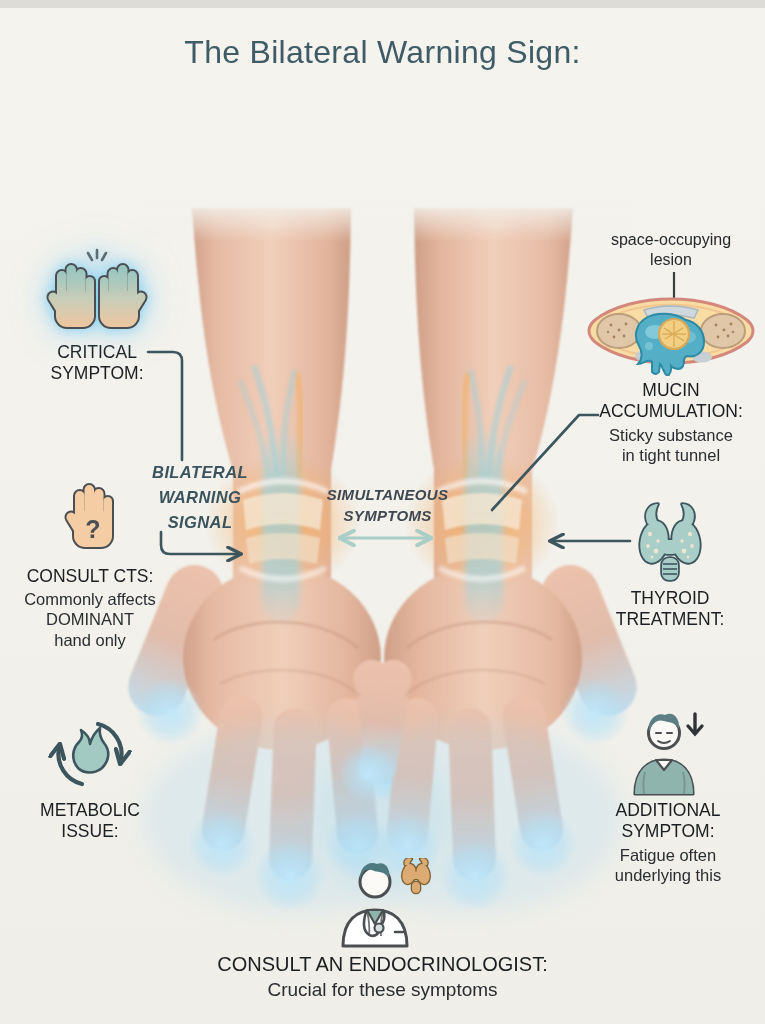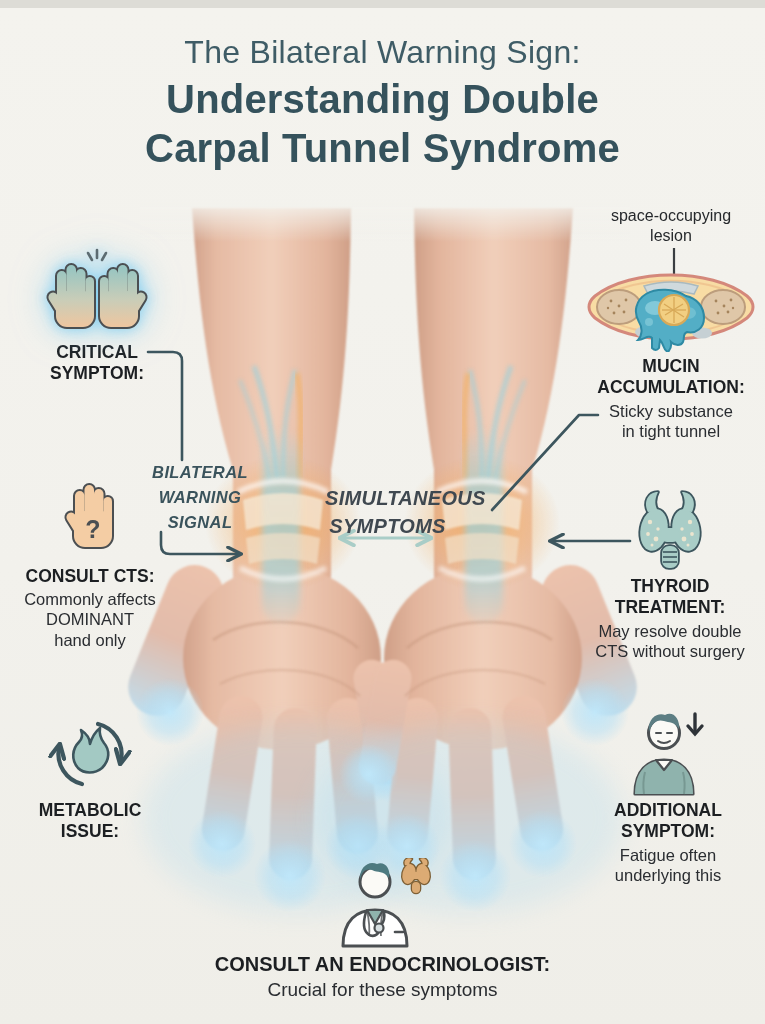--- a/index.html
+++ b/index.html
@@ -5,27 +5,27 @@
   html,body{margin:0;padding:0;background:#dddcd6;}
   .page{position:relative;width:765px;height:1024px;margin:8px auto;overflow:hidden;
         background:linear-gradient(180deg,#f4f3ee 0%,#f2f1ec 55%,#efeee8 100%);
         font-family:"Liberation Sans",sans-serif;}
   .art{position:absolute;left:0;top:0;width:765px;height:1024px;}
   .title{position:absolute;left:0;top:26px;width:765px;text-align:center;z-index:5;}
   .title-line1{font-size:32px;font-weight:500;color:#3f5c66;letter-spacing:.3px;}
   .title-line2{font-size:40px;font-weight:700;color:#35525c;line-height:1.22;letter-spacing:.2px;margin-top:4px;}
   .pre{white-space:pre-line;}
   .callout{position:absolute;text-align:center;z-index:6;}
-  .co-head{font-size:17.5px;font-weight:700;line-height:1.22;color:#1c1f22;margin:4px 0 0 0;}
+  .co-head{font-size:17.5px;font-weight:400;line-height:1.22;color:#1c1f22;margin:4px 0 0 0;}
   .co-body{font-size:16.5px;line-height:1.22;color:#2a2d31;margin:2px 0 0 0;}
   .consult .co-head{font-size:20px;}
   .consult .co-body{font-size:19px;}
   .mid-label{position:absolute;text-align:center;z-index:6;font-style:italic;}
   .bilateral{font-size:16.5px;font-weight:700;color:#3a535c;letter-spacing:.4px;line-height:1.5;}
-  .simultaneous{font-size:20px;font-weight:700;color:#3f4850;letter-spacing:.3px;line-height:1.4;}
+  .simultaneous{font-size:15px;font-weight:700;color:#3f4850;letter-spacing:.3px;line-height:1.4;}
   .lesion-label{font-size:16px;font-weight:500;color:#26292c;line-height:1.25;margin:0 0 2px 0;}
   .ico{display:block;margin:0 auto;}
   .ico-hands{filter:drop-shadow(0 0 7px rgba(135,208,240,.95)) drop-shadow(0 0 16px rgba(135,208,240,.55));}
 </style>
 </head>
 <body>
 
 <div class="page">
 
   <svg class="art" viewBox="0 0 765 1024" aria-hidden="true">
@@ -130,22 +130,20 @@
       <path d="M148,344 L173,344 Q182,344 182,353 L182,452"></path>
       <path d="M161,524 L161,537 Q161,546 170,546 L238,546" marker-end="url(#arwD)"></path>
       <path d="M598,407 L579,407 L492,502"></path>
       <line x1="630" y1="533" x2="553" y2="533" marker-end="url(#arwD)"></line>
     </g>
     <line x1="343" y1="530" x2="428" y2="530" stroke="#a9cdc7" stroke-width="3" marker-start="url(#arwT)" marker-end="url(#arwT)"></line>
   </svg>
 
   <div class="title">
     <div class="title-line1">The Bilateral Warning Sign:</div>
-    <div class="title-line2 pre">Understanding Double
-Carpal Tunnel Syndrome</div>
   </div>
 
   <div class="callout" style="left:15px;top:238px;width:164px;">
     <svg class="ico ico-hands" width="104" height="92" viewBox="0 0 104 92">
       <defs>
         <linearGradient id="hgrad" gradientUnits="userSpaceOnUse" x1="0" y1="4" x2="0" y2="62">
           <stop offset="0" stop-color="#98c5c1"></stop>
             <stop offset="0.55" stop-color="#c9cdb8"></stop>
             <stop offset="1" stop-color="#edc6a0"></stop>
         </linearGradient>
@@ -195,21 +193,21 @@
       <g stroke="#3d565e" stroke-width="4.2" fill="none" stroke-linecap="round">
         <path d="M50,12 A31,31 0 0 1 73,48" marker-end="url(#arwM)"></path>
         <path d="M34,72 A31,31 0 0 1 11,36" marker-end="url(#arwM)"></path>
       </g>
       <path d="M30,56 C23,48 24,37 31,30 C34,27 35,23 33,18 C39,22 42,27 42,32 C44,25 47,20 52,16 C51,22 53,27 56,31 C62,38 62,48 54,56 C47,62 36,62 30,56 Z" fill="#a3c9c3" stroke="#3d565e" stroke-width="2.6" stroke-linejoin="round"></path>
     </svg>
     <p class="co-head pre">METABOLIC
 ISSUE:</p>
   </div>
 
-  <div class="callout" style="left:585px;top:198px;width:172px;">
+  <div class="callout" style="left:585px;top:222px;width:172px;">
     <p class="lesion-label pre">space-occupying
 lesion</p>
     <svg class="ico" width="170" height="104" viewBox="0 0 170 104">
       <line x1="88" y1="0" x2="88" y2="52" stroke="#3a3e41" stroke-width="2.2"></line>
       <g transform="translate(0,8)">
         <path d="M9,40 C45,12 125,12 161,40 C169,47 169,55 161,62 C125,90 45,90 9,62 C1,55 1,47 9,40 Z" fill="#f8dca4" stroke="#d4887b" stroke-width="3"></path>
         <path d="M16,42 C50,19 120,19 154,42" stroke="#eec28e" stroke-width="2" fill="none" opacity="0.85"></path>
         <path d="M16,60 C50,83 120,83 154,60" stroke="#eec28e" stroke-width="2" fill="none" opacity="0.85"></path>
         <ellipse cx="33" cy="51" rx="22" ry="17" fill="#dfc7a8" stroke="#bc9d7c" stroke-width="2"></ellipse>
         <ellipse cx="137" cy="51" rx="22" ry="17" fill="#dfc7a8" stroke="#bc9d7c" stroke-width="2"></ellipse>
@@ -242,21 +240,21 @@
             <path d="M76,54 L100,54"></path>
         </g>
       </g>
     </svg>
     <p class="co-head pre">MUCIN
 ACCUMULATION:</p>
     <p class="co-body pre">Sticky substance
 in tight tunnel</p>
   </div>
 
-  <div class="callout" style="left:586px;top:476px;width:168px;">
+  <div class="callout" style="left:586px;top:488px;width:168px;">
     <svg class="ico" width="80" height="88" viewBox="0 0 80 88">
       <defs>
         <g id="thyShape">
           <ellipse cx="24" cy="46" rx="13.5" ry="21" transform="rotate(10 24 46)"></ellipse>
           <ellipse cx="56" cy="46" rx="13.5" ry="21" transform="rotate(-10 56 46)"></ellipse>
           <rect x="30" y="44" width="20" height="14" rx="7"></rect>
           <path d="M18,28 C13,18 18,8 28,8 C24,16 25,22 28,27 Z"></path>
           <path d="M62,28 C67,18 62,8 52,8 C56,16 55,22 52,27 Z"></path>
           <rect x="32" y="62" width="16" height="22" rx="7"></rect>
         </g>
@@ -276,22 +274,20 @@
           <circle cx="58" cy="61" r="1.5"></circle>
       </g>
       <g stroke="#3d565e" stroke-width="1.6">
         <path d="M33,68 h14"></path>
           <path d="M33,73 h14"></path>
           <path d="M33,78 h14"></path>
       </g>
     </svg>
     <p class="co-head pre">THYROID
 TREATMENT:</p>
-    <p class="co-body pre">May resolve double
-CTS without surgery</p>
   </div>
 
   <div class="callout" style="left:582px;top:700px;width:172px;">
     <svg class="ico" width="78" height="88" viewBox="0 0 78 88">
       <defs>
           <g id="perT">
             <path d="M6,86 C6,62 19,52 35,52 C51,52 64,62 64,86 Z"></path>
           </g>
         </defs>
       <g stroke="#2e3338" stroke-width="3.4" stroke-linecap="round" fill="none">

